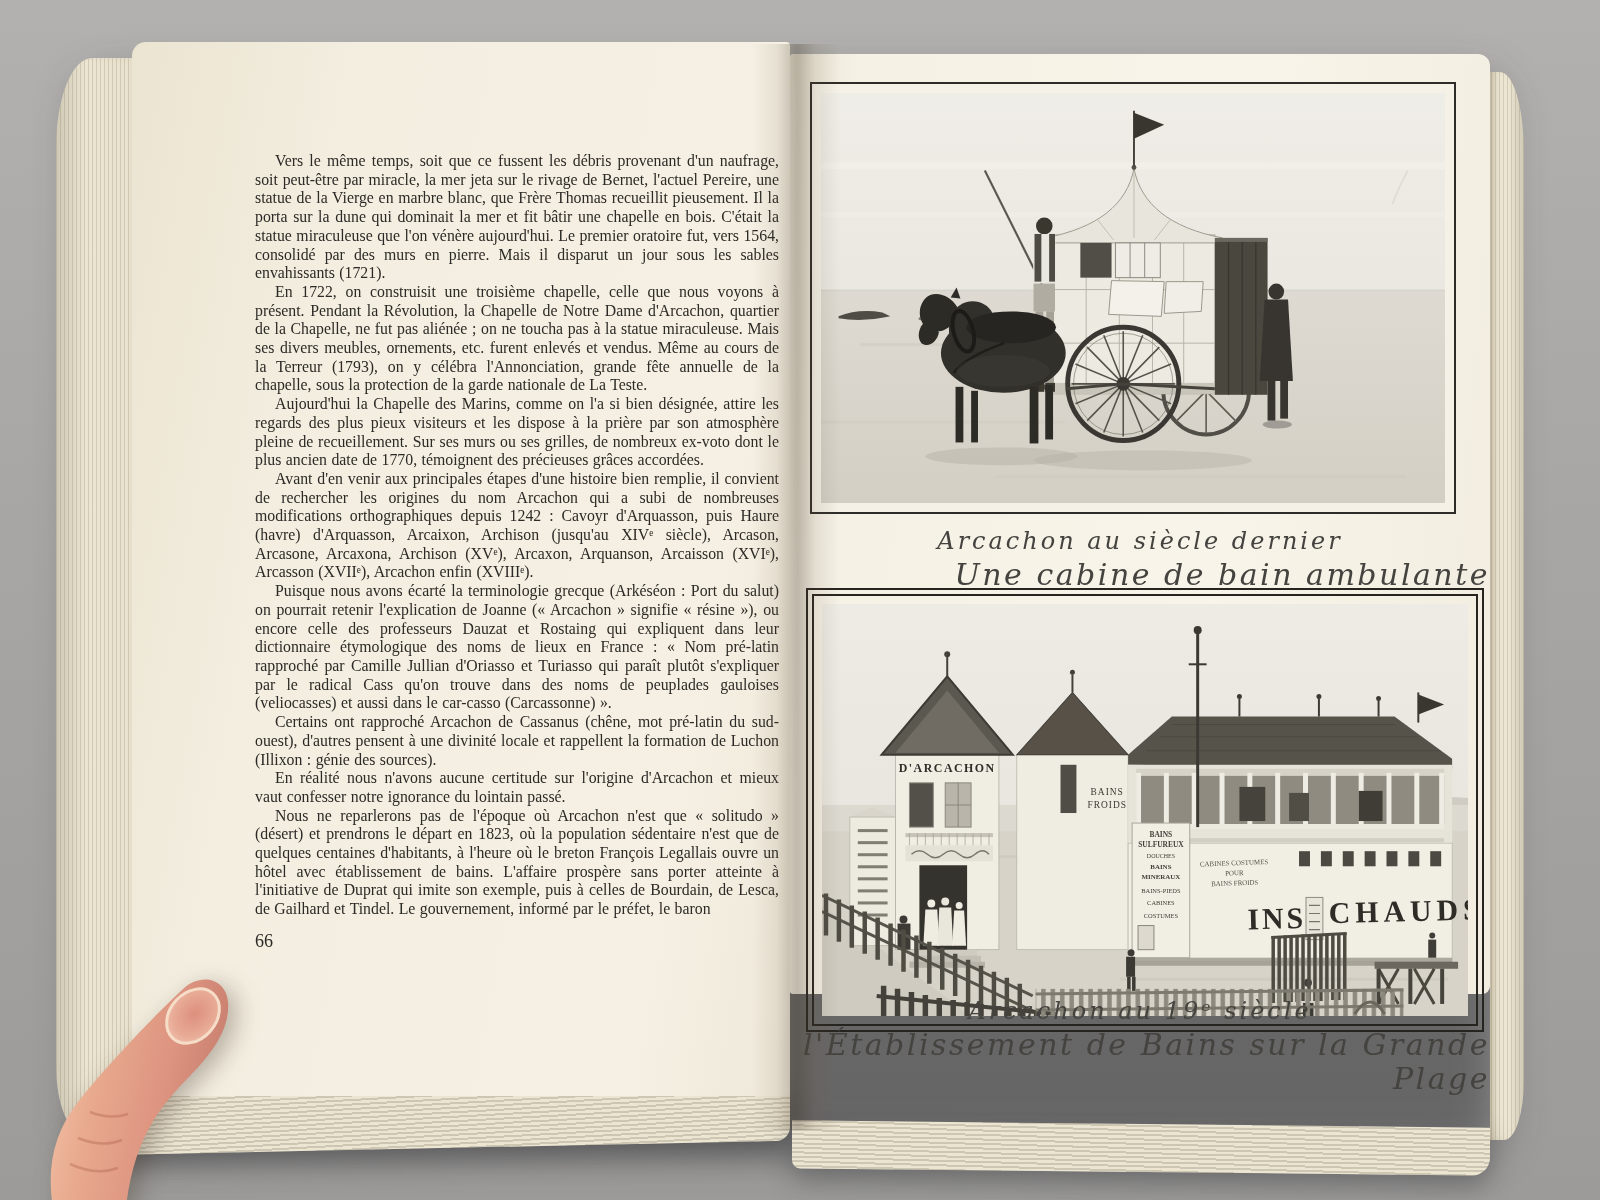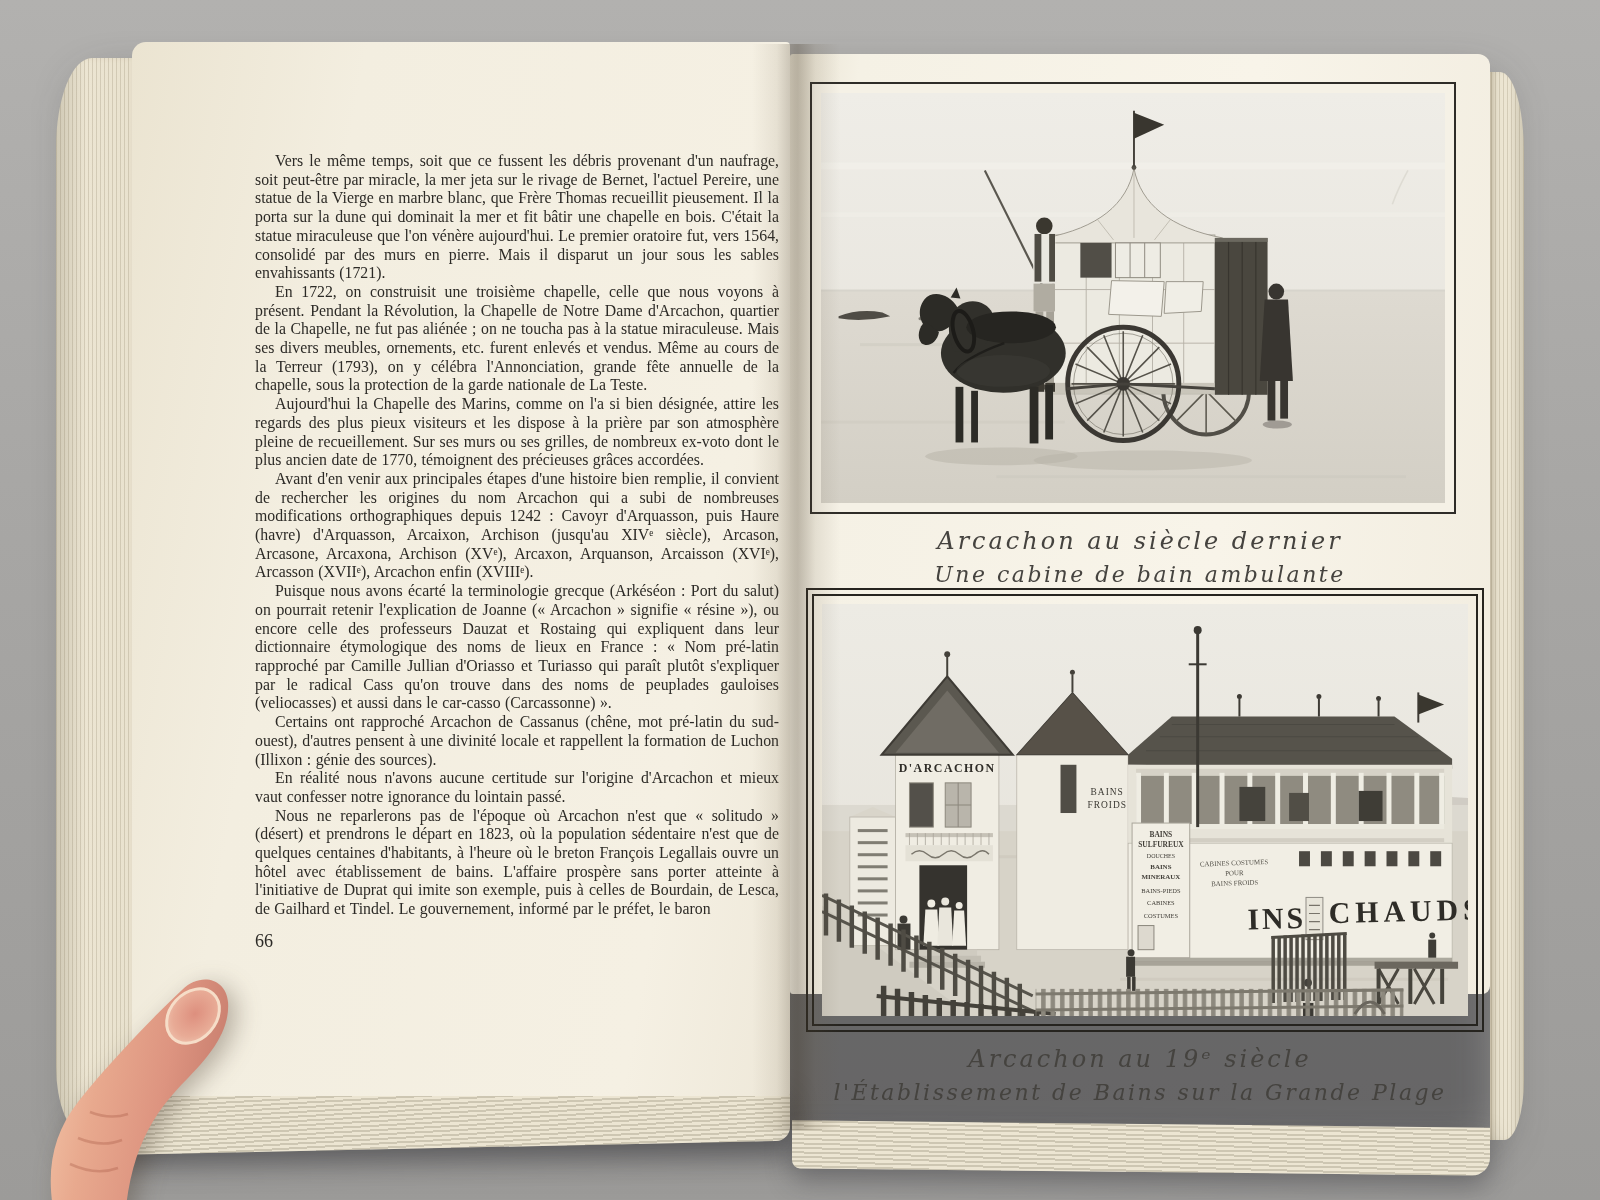--- a/index.html
+++ b/index.html
@@ -49,23 +49,23 @@
   
   .photo1-frame{left:20px;top:28px;width:646px;height:432px;border:2px solid #2e2c28;
     padding:9px;background:#f5f1e6;}
   .photo2-frame{left:16px;top:534px;width:678px;height:444px;border:2px solid #26241f;
     padding:4px;background:transparent;}
   .photo2-inner{width:100%;height:100%;border:2px solid #26241f;padding:8px;}
   .photo-svg{width:100%;height:100%;display:block;}
   .caption{width:100%;text-align:center;font-family:"DejaVu Serif",serif;font-style:italic;
     color:#45433f;}
   .cap1{top:470px;left:0;}
-  .cap2{top:988px;left:0;}
+  .cap2{top:940px;left:0;}
   .caption .l1{font-size:24px;letter-spacing:3px;line-height:34px;}
-  .caption .l2{font-size:22px;letter-spacing:2.5px;line-height:34px;}
+  .caption .l2{font-size:30px;letter-spacing:2.5px;line-height:34px;text-align:right;}
   
   .thumb-svg{left:30px;top:952px;width:220px;height:280px;
     filter:drop-shadow(8px 6px 12px rgba(70,55,40,.35));}
 </style>
 </head>
 <body>
 
 <div class="abs book-shadow"></div>
 
 <div class="abs edge-left"></div>

